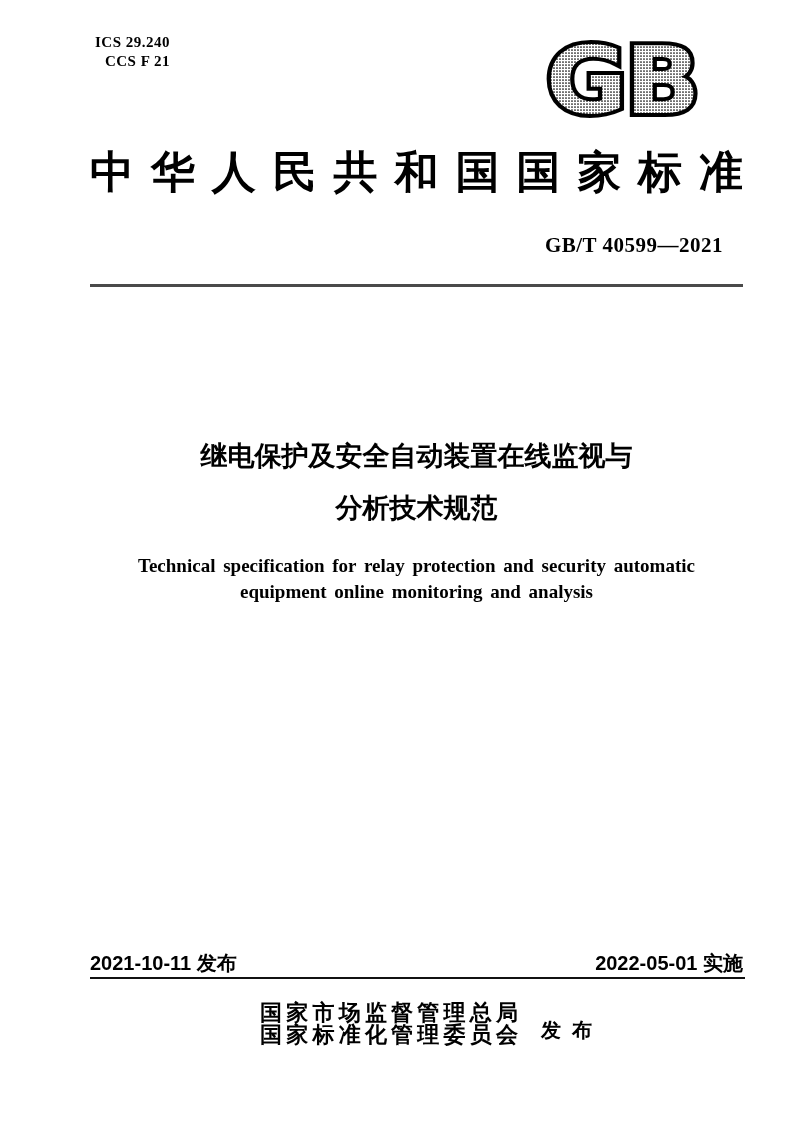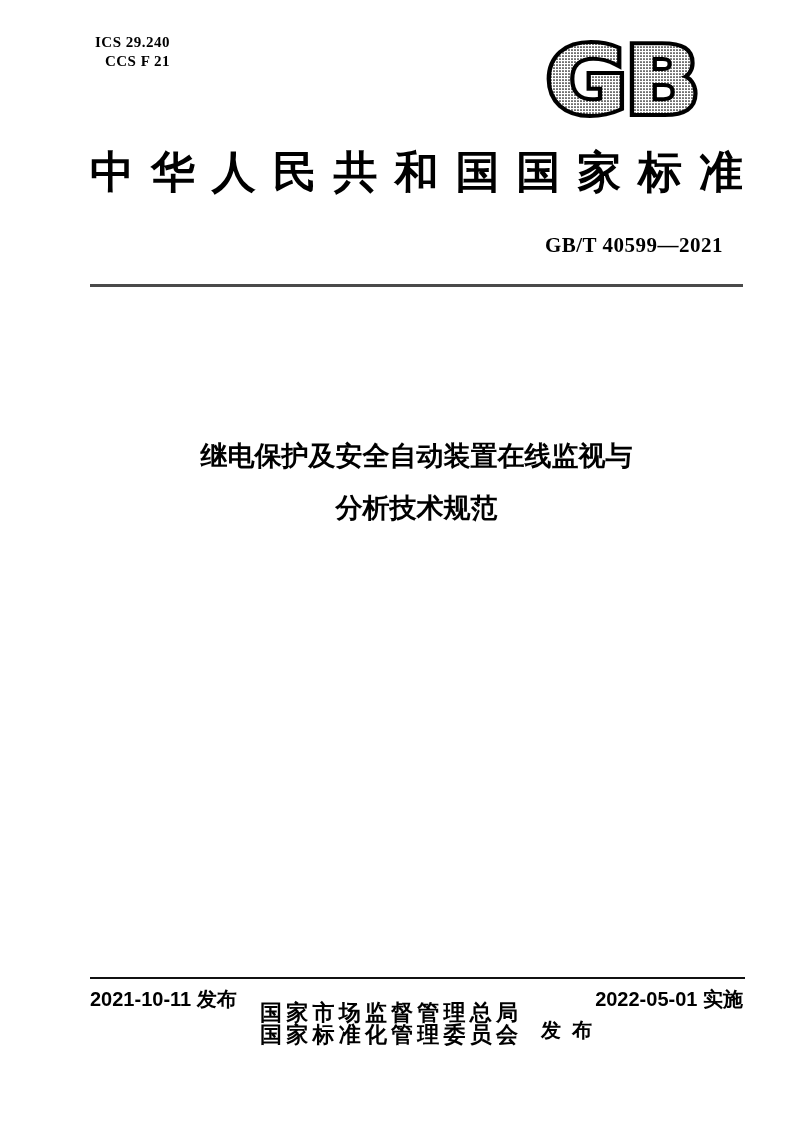--- a/index.html
+++ b/index.html
@@ -104,21 +104,20 @@
   
   .date-row {
     position: absolute;
     left: 90px;
     top: 952px;
     width: 653px;
     font-family: "Liberation Sans", "DejaVu Sans", sans-serif;
     font-weight: 700;
     font-size: 20px;
     line-height: 22px;
-    margin-top: 36px;
   }
   .date-issue { float: left; }
   .date-implement { float: right; }
 
   .rule-bottom {
     position: absolute;
     left: 90px;
     top: 977px;
     width: 655px;
     height: 2px;
@@ -180,20 +179,24 @@
 
   <div class="standard-code">GB/T 40599—2021</div>
 
   <div class="rule-top"></div>
 
   <div class="doc-title">
     <div>继电保护及安全自动装置在线监视与</div>
     <div>分析技术规范</div>
   </div>
 
+  <div class="doc-title-en">
+    <div>Technical specification for relay protection and security automatic</div>
+    <div>equipment online monitoring and analysis</div>
+  </div>
 
   <div class="date-row">
     <span class="date-issue">2021-10-11 发布</span>
     <span class="date-implement">2022-05-01 实施</span>
   </div>
 
   <div class="rule-bottom"></div>
 
   <div class="issuers">
     <div class="issuer-line">国家市场监督管理总局</div>

